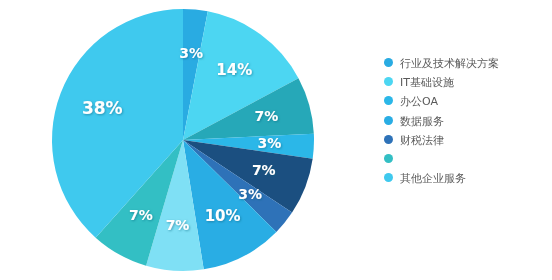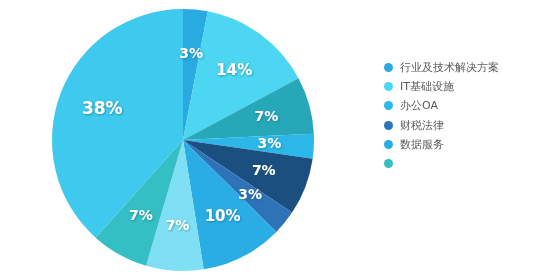--- a/index.html
+++ b/index.html
@@ -41,21 +41,21 @@
     position: absolute;
     left: 384px;
     top: 58px;
     width: 164px;
     display: flex;
     flex-direction: column;
     gap: 0px;
   }
   .legend-item {
     display: flex;
-    align-items: center;
+    align-items: flex-start;
     height: 19.2px;
     gap: 7px;
   }
   .legend-dot {
     width: 9px;
     height: 9px;
     border-radius: 50%;
     flex: 0 0 auto;
     display: block;
   }
@@ -113,25 +113,29 @@
       </div>
       <div class="legend-item">
         <span class="legend-dot" style="background: rgb(76, 214, 242);"></span>
         <span class="legend-label">IT基础设施</span>
       </div>
       <div class="legend-item">
         <span class="legend-dot" style="background: rgb(43, 183, 232);"></span>
         <span class="legend-label">办公OA</span>
       </div>
       <div class="legend-item">
+        <span class="legend-dot" style="background: rgb(41, 173, 228);"></span>
+        <span class="legend-label">数据服务</span>
+      </div>
+      <div class="legend-item">
         <span class="legend-dot" style="background: rgb(46, 114, 184);"></span>
         <span class="legend-label">财税法律</span>
       </div>
       <div class="legend-item">
-        <span class="legend-dot" style="background: rgb(41, 173, 228);"></span>
-        <span class="legend-label">数据服务</span>
+        <span class="legend-dot" style="background: rgb(51, 191, 196);"></span>
       </div>
       <div class="legend-item">
-        <span class="legend-dot" style="background: rgb(51, 191, 196);"></span>
+        <span class="legend-dot" style="background: rgb(63, 201, 238);"></span>
+        <span class="legend-label">其他企业服务</span>
       </div>
     </div>
 
 </div>
 
 </body></html>

